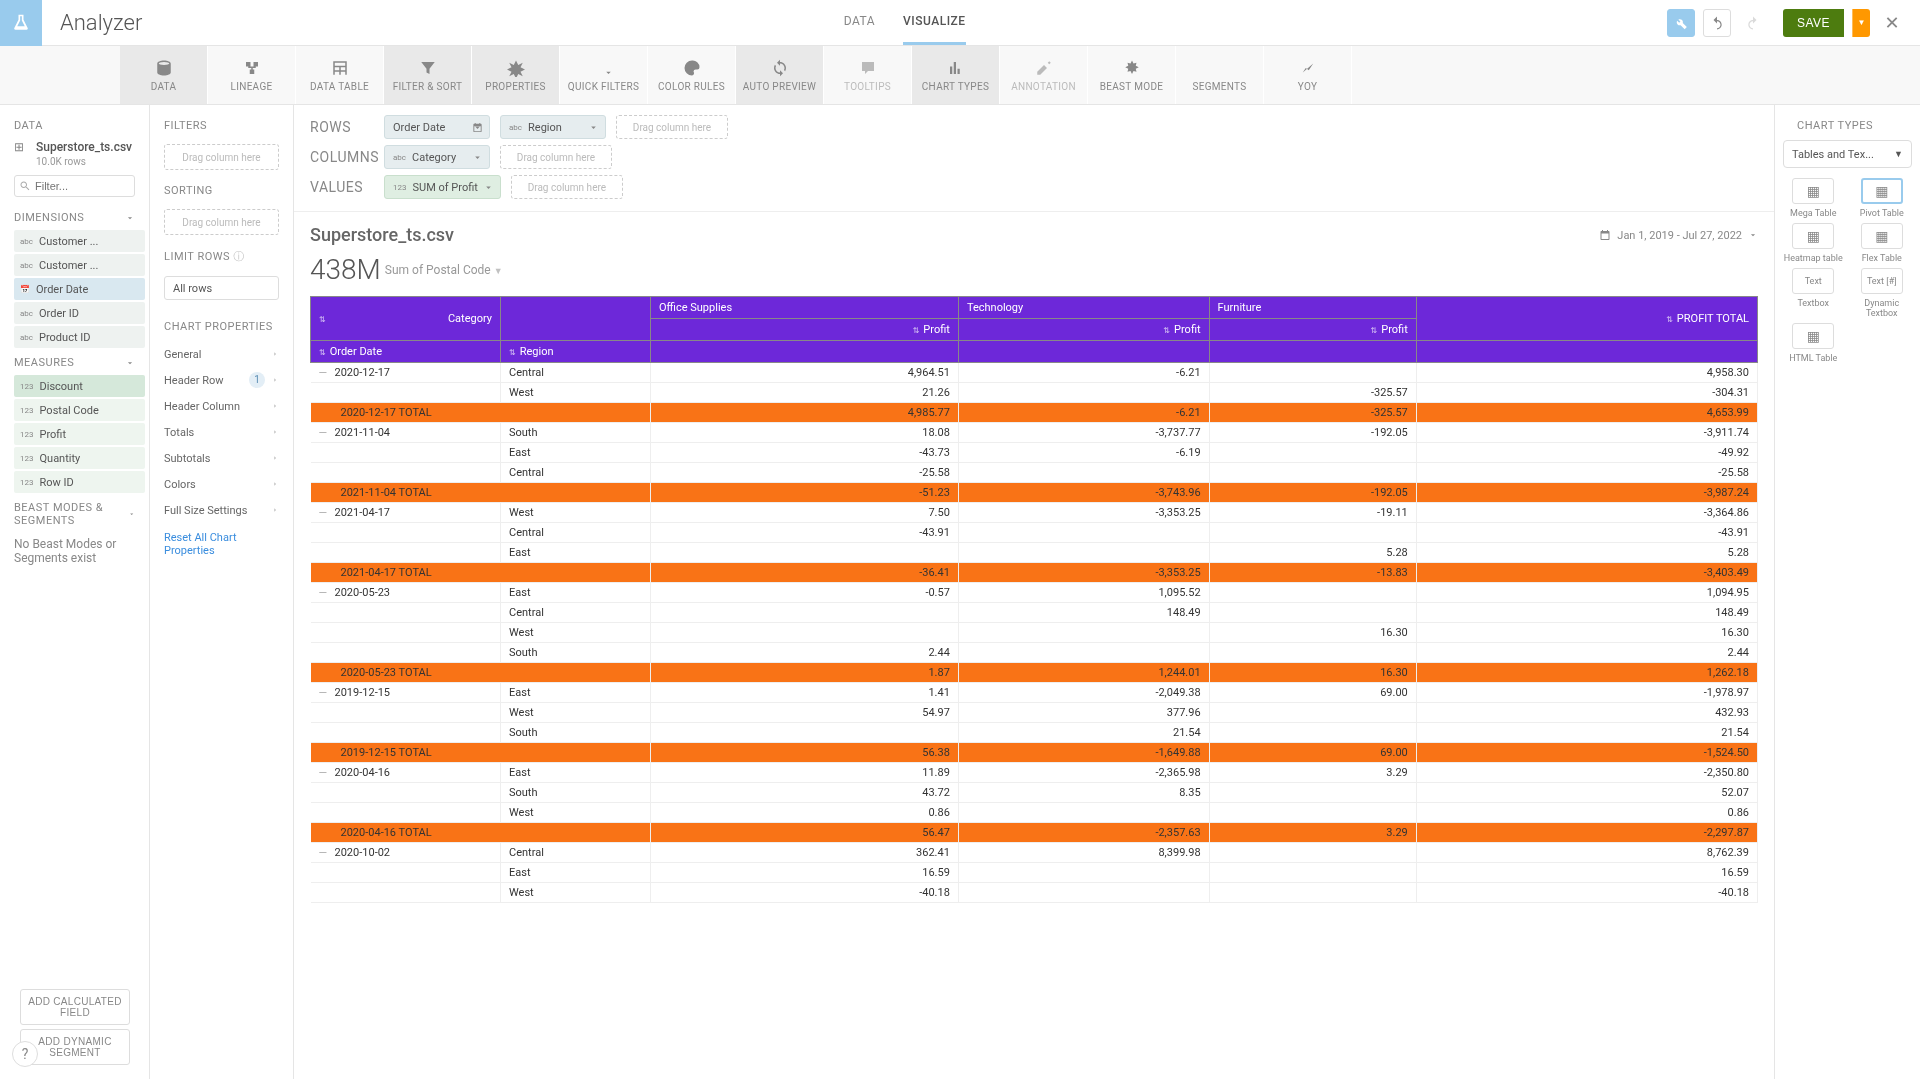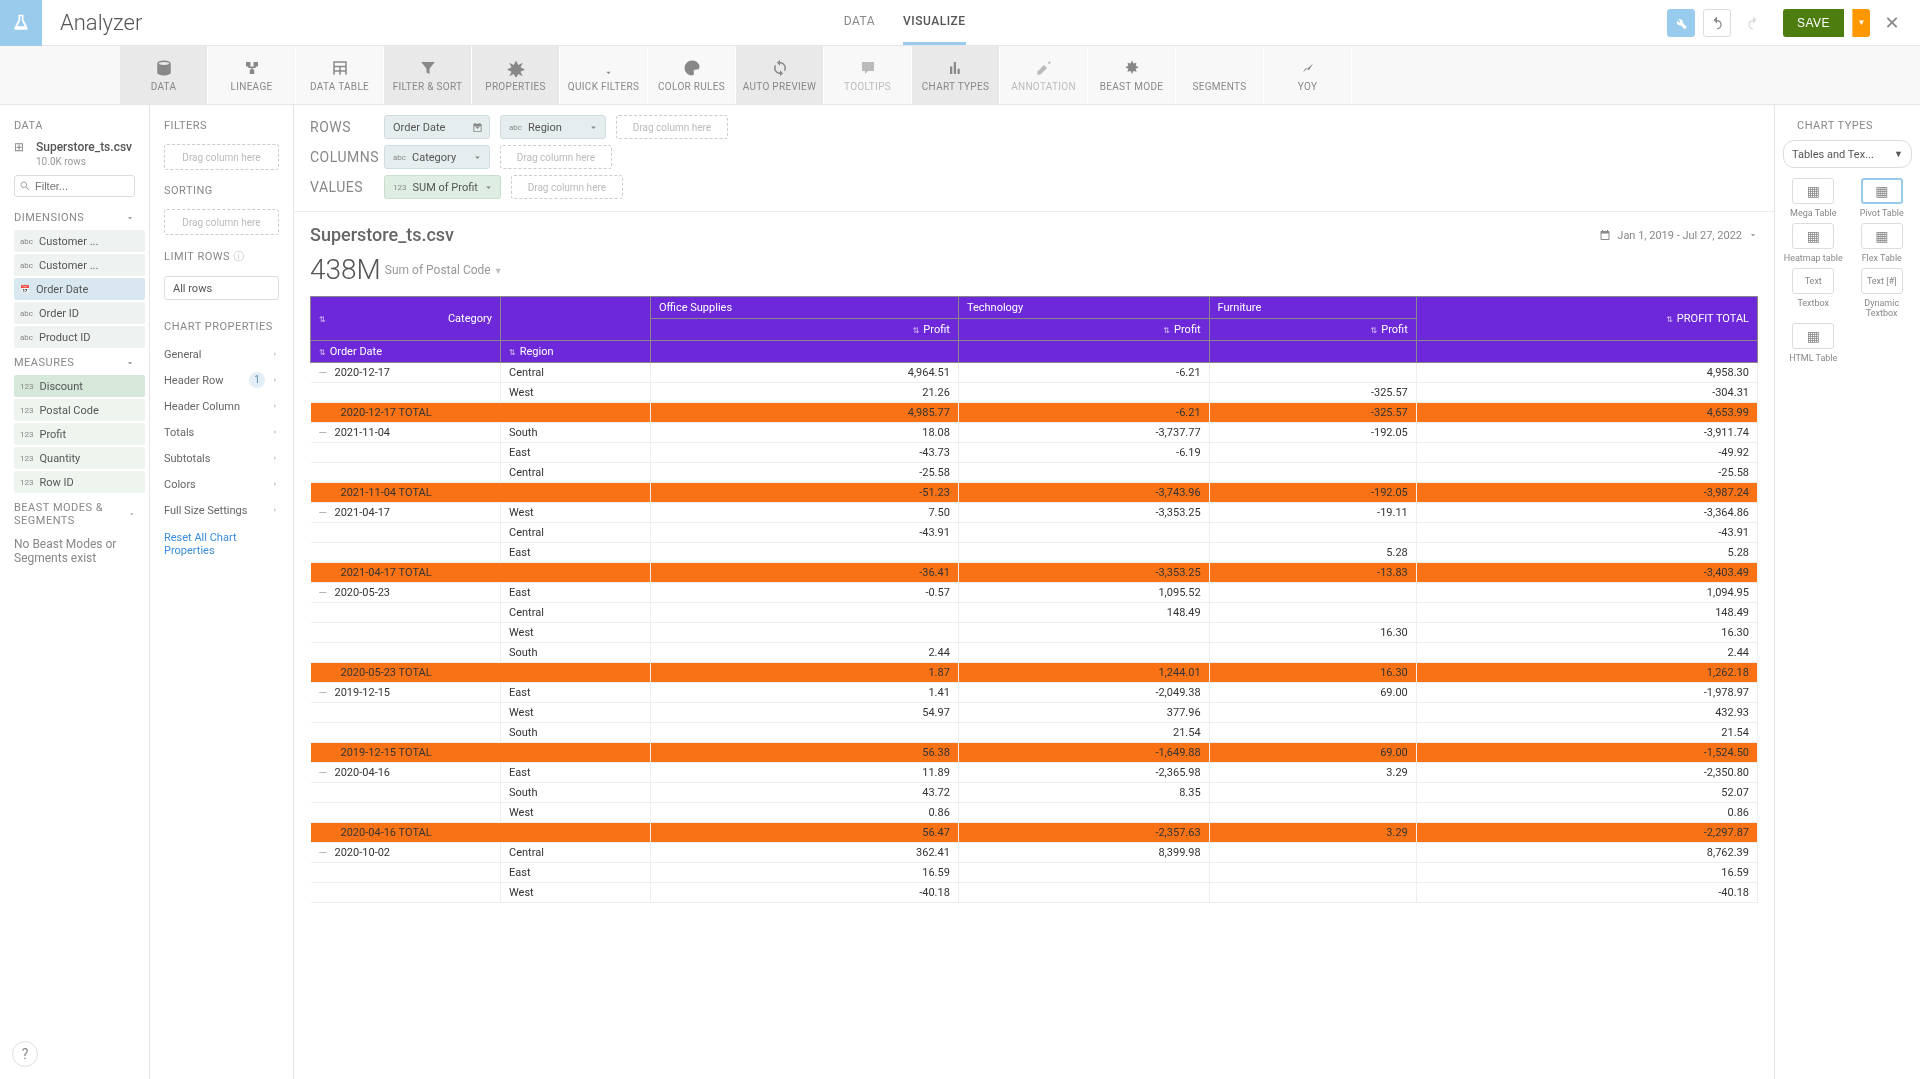--- a/index.html
+++ b/index.html
@@ -88,21 +88,21 @@
 .pivot th { background: #6d28d9; color: #fff; font-weight: 400; padding: 4px 8px; text-align: left; border: 1px solid #888; position:relative; }
 .pivot th.r { text-align: right; }
 .pivot td { padding: 3px 8px; border-bottom: 1px solid #eee; border-right: 1px solid #eee; white-space: nowrap; }
 .pivot td.r { text-align: right; }
 .pivot td.total { font-weight: 400; background: #f97316; }
 .row-toggle { color: #aaa; margin-right: 6px; cursor: pointer; display: inline-block; width: 10px; }
 .sort-handle { font-size: 8px; opacity: 0.7; margin-right: 4px; }
 
 
 .chart-panel { width: 146px; padding: 10px 8px; border-left: 1px solid #e5e5e5; border-right: none; }
-.ct-select { width: 100%; height: 28px; border: 1px solid #ddd; border-radius: 11px; padding: 0 8px; font-size: 11px; color: #555; display: flex; align-items: center; justify-content: space-between; margin-bottom: 10px; cursor: pointer; }
+.ct-select { width: 100%; height: 28px; border: 1px solid #ddd; border-radius: 4px; padding: 0 8px; font-size: 11px; color: #555; display: flex; align-items: center; justify-content: space-between; margin-bottom: 10px; cursor: pointer; }
 .ct-grid { display: grid; grid-template-columns: 1fr 1fr; gap: 4px 8px; }
 .ct-item { display: flex; flex-direction: column; align-items: center; gap: 4px; cursor: pointer; }
 .ct-thumb { width: 42px; height: 26px; border: 1px solid #ddd; border-radius: 3px; background: #fff; display: flex; align-items: center; justify-content: center; }
 .ct-thumb.sel { border: 2px solid #99CBED; }
 .ct-label { font-size: 9px; color: #888; text-align: center; line-height: 1.2; }
 
 
 ::-webkit-scrollbar { width: 8px; height: 8px; }
 ::-webkit-scrollbar-thumb { background: #ccc; border-radius: 4px; }
 </style>
@@ -299,20 +299,24 @@
           <span>Row ID</span>
         </div>
       </div>
     <div class="section-hdr">
         <span>BEAST MODES &amp; SEGMENTS</span>
         <svg viewBox="0 0 24 24">
           <path d="M7 10l5 5 5-5z"></path>
         </svg>
       </div>
     <div class="bm-text">No Beast Modes or Segments exist</div>
+    <div class="bottom-btns">
+      <button class="panel-btn">ADD CALCULATED FIELD</button>
+      <button class="panel-btn">ADD DYNAMIC SEGMENT</button>
+    </div>
   </div>
 
   <div class="panel filters-panel">
     <div class="panel-heading">FILTERS</div>
     <div class="dropzone">Drag column here</div>
     <div class="panel-heading">SORTING</div>
     <div class="dropzone">Drag column here</div>
     <div class="panel-heading"><span>LIMIT ROWS</span> <span style="opacity:.5">ⓘ</span></div>
     <div class="mini-select">All rows</div>
     <div class="panel-heading" style="margin-top:16px">CHART PROPERTIES</div>

